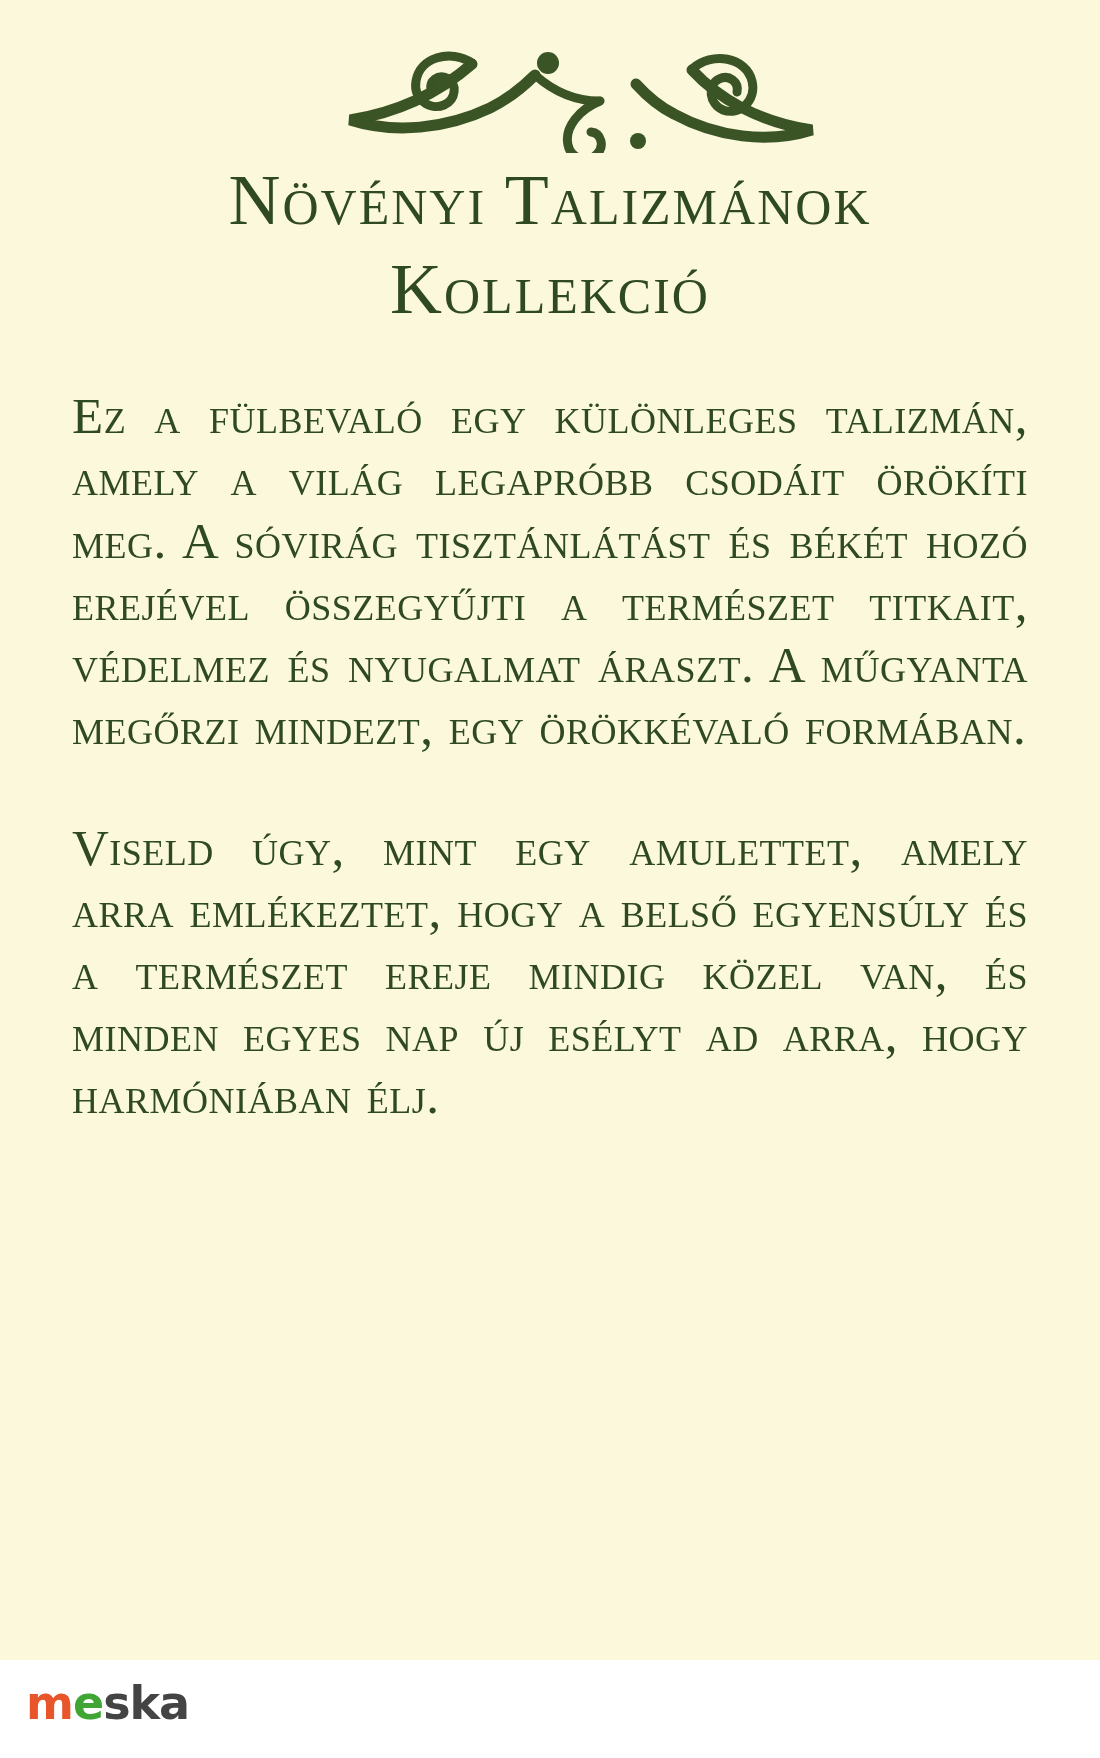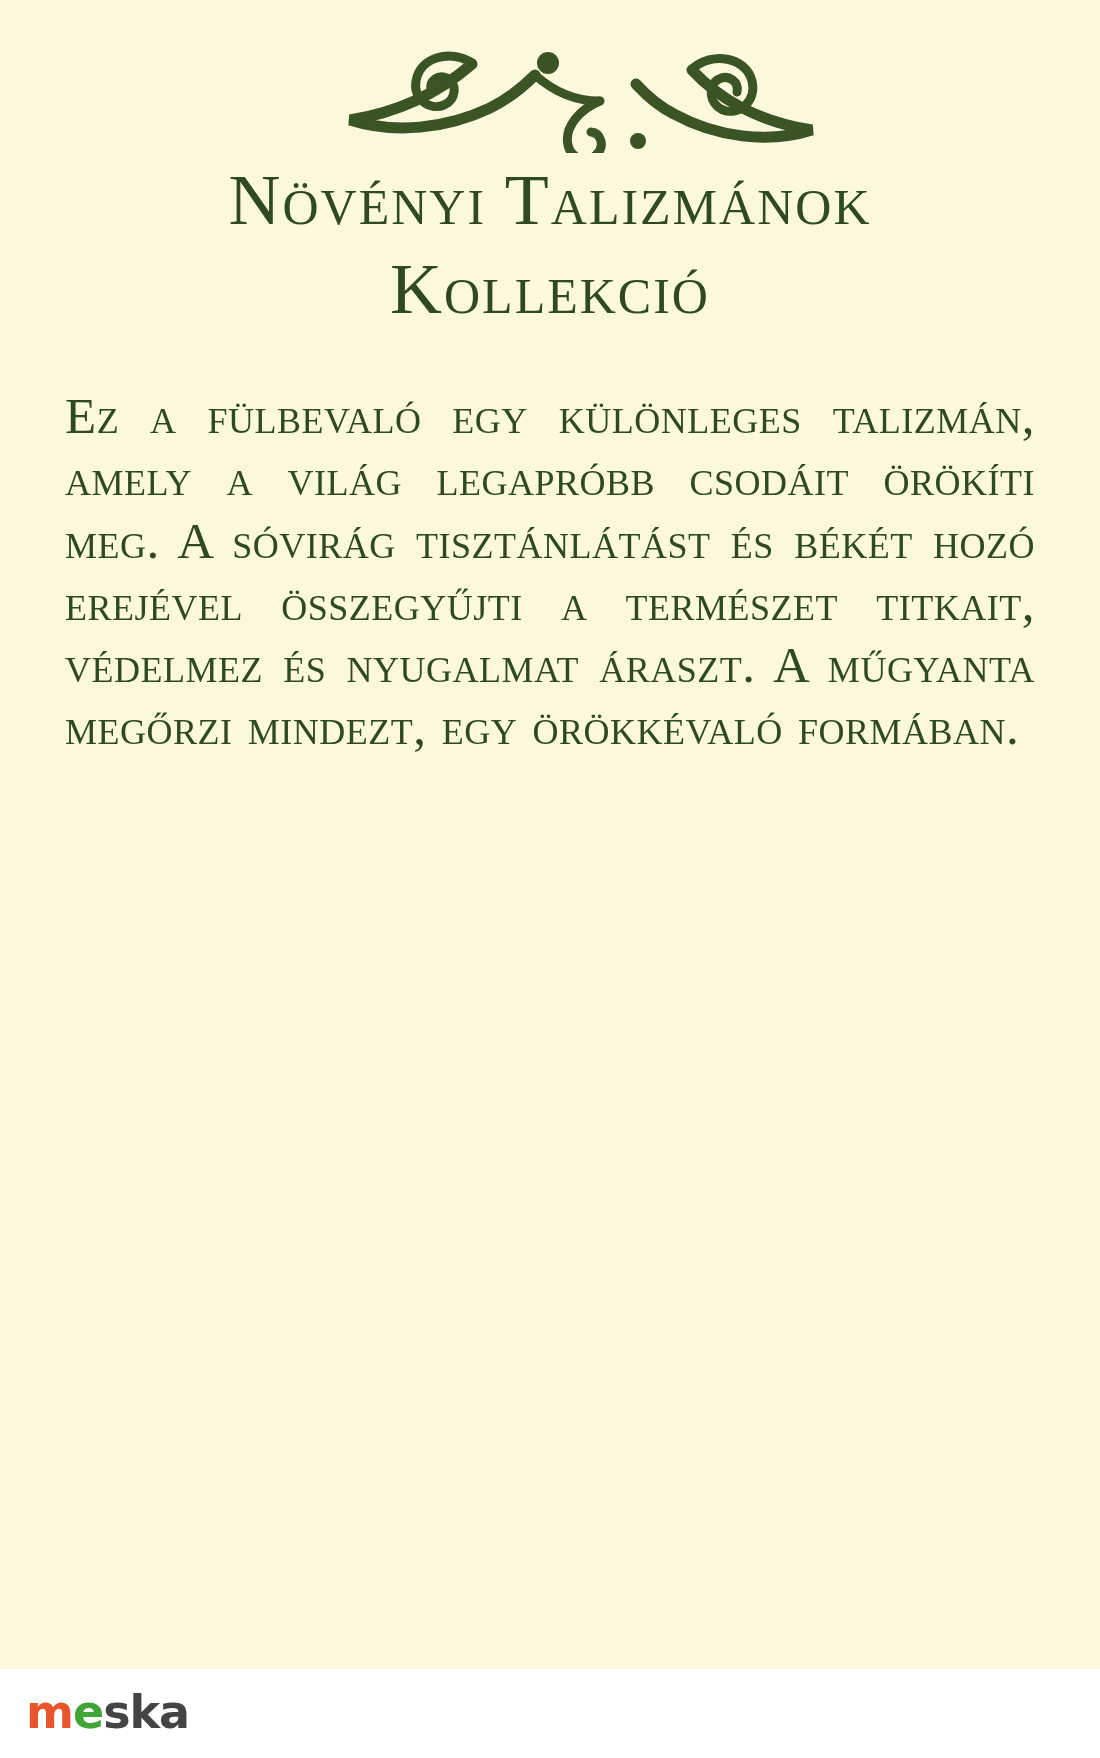--- a/index.html
+++ b/index.html
@@ -67,41 +67,41 @@
   }
   .para {
     font-family: "Liberation Serif", serif;
     color: #2f4a22;
     font-size: 51px;
     line-height: 1.22;
     letter-spacing: 0.5px;
     font-variant: small-caps;
     text-align: justify;
     text-align-last: left;
-    margin: 5px;
+    margin: 12px;
     word-spacing: 2px;
   }
   .para + .para {
     margin-top: 58px;
   }
   
   .signature {
     margin-top: 54px;
     text-align: center;
     color: #4a5b37;
     font-family: "Liberation Serif", serif;
     font-size: 40px;
     font-variant: small-caps;
     letter-spacing: 3px;
   }
   
   .footer {
     position: absolute;
     left: 0;
-    bottom: 3px;
+    bottom: 12px;
     width: 1100px;
     height: 86px;
     background: #ffffff;
     display: flex;
     align-items: center;
     padding-left: 26px;
     box-sizing: border-box;
   }
   .brand {
     font-family: "DejaVu Sans", sans-serif;
@@ -144,20 +144,21 @@
       </svg>
     </div>
 
     <div class="title-block">
       <div class="title-line">Növényi Talizmánok</div>
       <div class="title-line second">Kollekció</div>
     </div>
 
     <div class="body-block">
       <p class="para">Ez a fülbevaló egy különleges talizmán, amely a világ legapróbb csodáit örökíti meg. A sóvirág tisztánlátást és békét hozó erejével összegyűjti a természet titkait, védelmez és nyugalmat áraszt. A műgyanta megőrzi mindezt, egy örökkévaló formában.</p>
+      <p class="para">Viseld úgy, mint egy amulettet, amely arra emlékeztet, hogy a belső egyensúly és a természet ereje mindig közel van, és minden egyes nap új esélyt ad arra, hogy harmóniában élj.</p>
     </div>
 
 
   </div>
 
   <div class="footer">
     <div class="brand">
       <span class="m">m</span><span class="e">e</span><span class="rest">ska</span>
     </div>
   </div>

